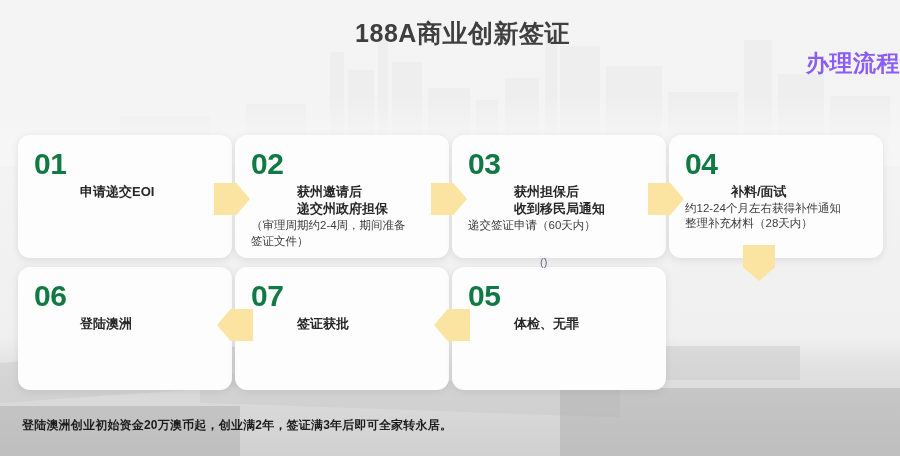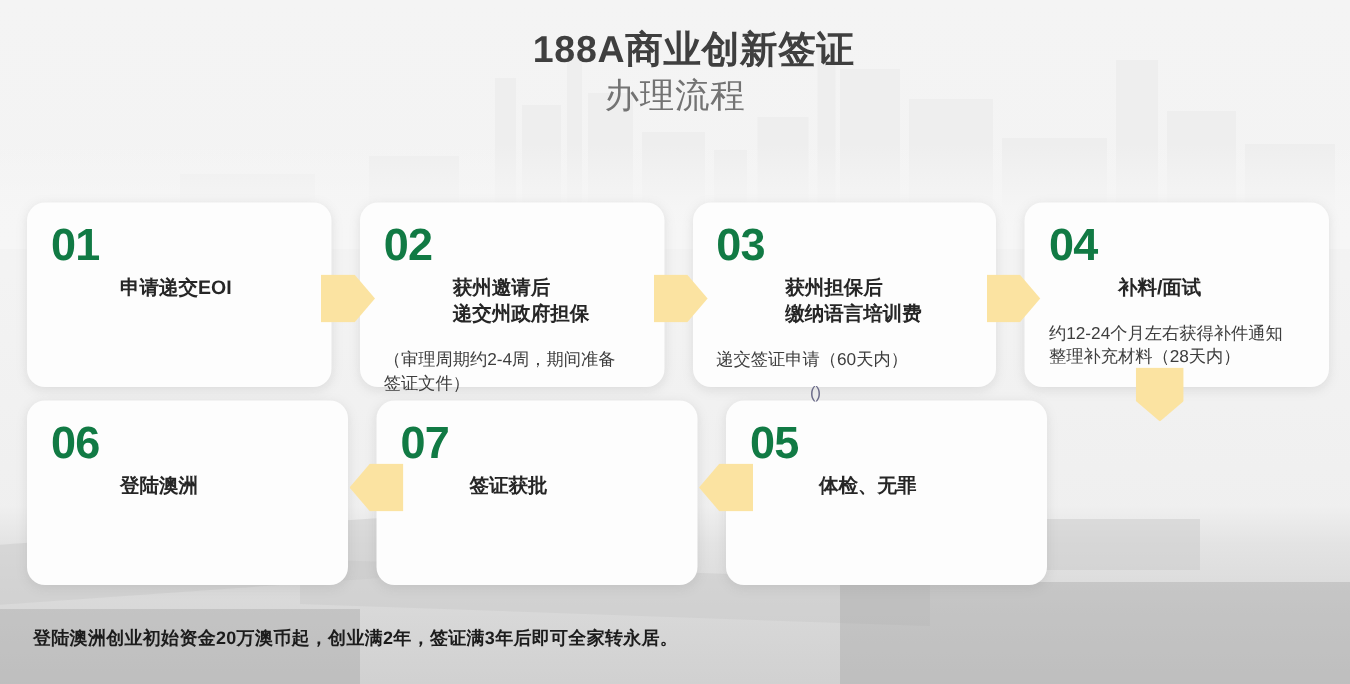--- a/index.html
+++ b/index.html
@@ -54,37 +54,38 @@
   #title-main {
     font-size: 25px;
     font-weight: bold;
     color: #3f3f3f;
     letter-spacing: .5px;
     line-height: 1.2;
     margin-left: 25px;
   }
   #title-sub {
     font-size: 23px;
-    font-weight: normal;
-    color: #737373;
+    font-weight: bold;
+    color: #8b5cf6;
     letter-spacing: .5px;
     line-height: 1.35;
+    text-align: right;
   }
 
   
   #flow {
     position: absolute;
     top: 135px;
     left: 18px;
     width: 868px;
     z-index: 4;
   }
   .row {
     display: flex;
-    gap: 19px;
+    gap: 3px;
   }
   .row + .row { margin-top: 9px; }
 
   .card {
     position: relative;
     width: 214px;
     height: 123px;
     background: #fdfdfd;
     border-radius: 12px;
     box-shadow: 0 2px 7px rgba(120,120,120,.18);
@@ -104,21 +105,21 @@
     color: #262626;
     line-height: 1.32;
     margin-top: 3px;
     white-space: pre-line;
     margin-left: 46px;
   }
   .card-sub {
     font-size: 11.5px;
     color: #3d3d3d;
     line-height: 1.36;
-    margin-top: 16px;
+    margin-top: 1px;
     white-space: pre-line;
   }
 
   
   .arrow {
     position: absolute;
     z-index: 6;
     background: #fbe3a1;
   }
   .arrow-right {
@@ -209,21 +210,21 @@
       <div class="card-head">获州邀请后
 递交州政府担保</div>
       <div class="card-sub">（审理周期约2-4周，期间准备
 签证文件）</div>
       <div class="arrow arrow-right" style="left:196px; top:48px;"></div>
     </div>
 
     <div class="card">
       <div class="card-num">03</div>
       <div class="card-head">获州担保后
-缴纳语言培训费</div>
+收到移民局通知</div>
       <div class="card-sub">递交签证申请（60天内）</div>
       <div class="arrow arrow-right" style="left:196px; top:48px;"></div>
     </div>
 
     <div class="card">
       <div class="card-num">04</div>
       <div class="card-head">补料/面试</div>
       <div class="card-sub">约12-24个月左右获得补件通知
 整理补充材料（28天内）</div>
       <div class="arrow arrow-down" style="left:74px; top:110px;"></div>

